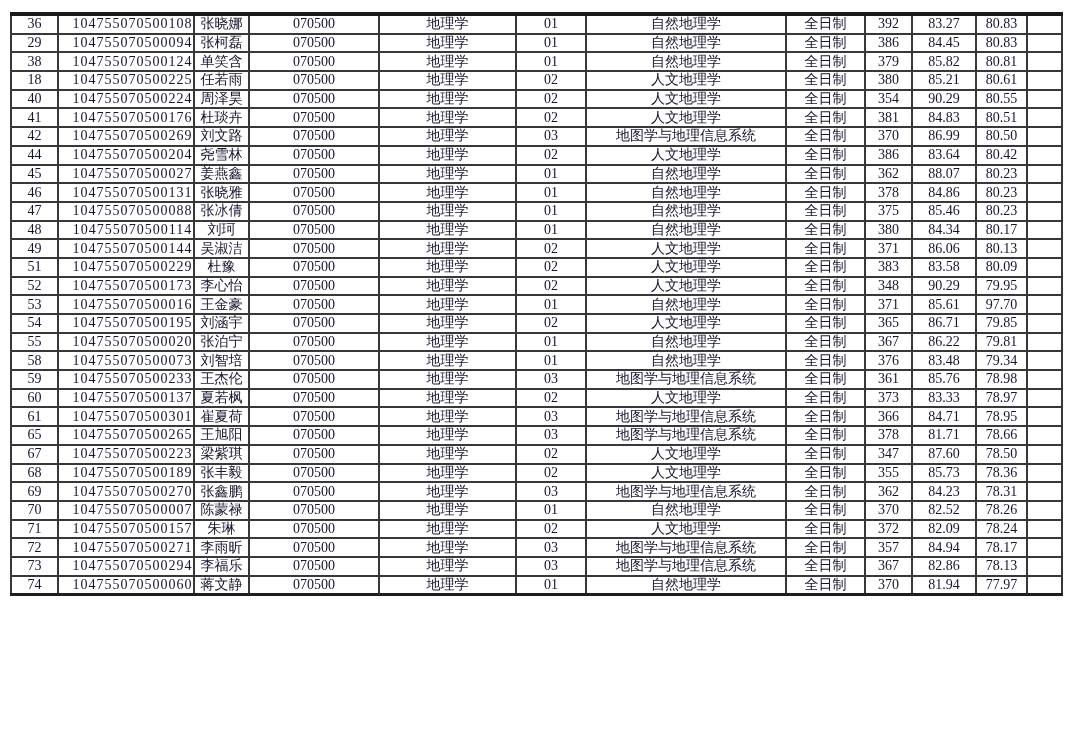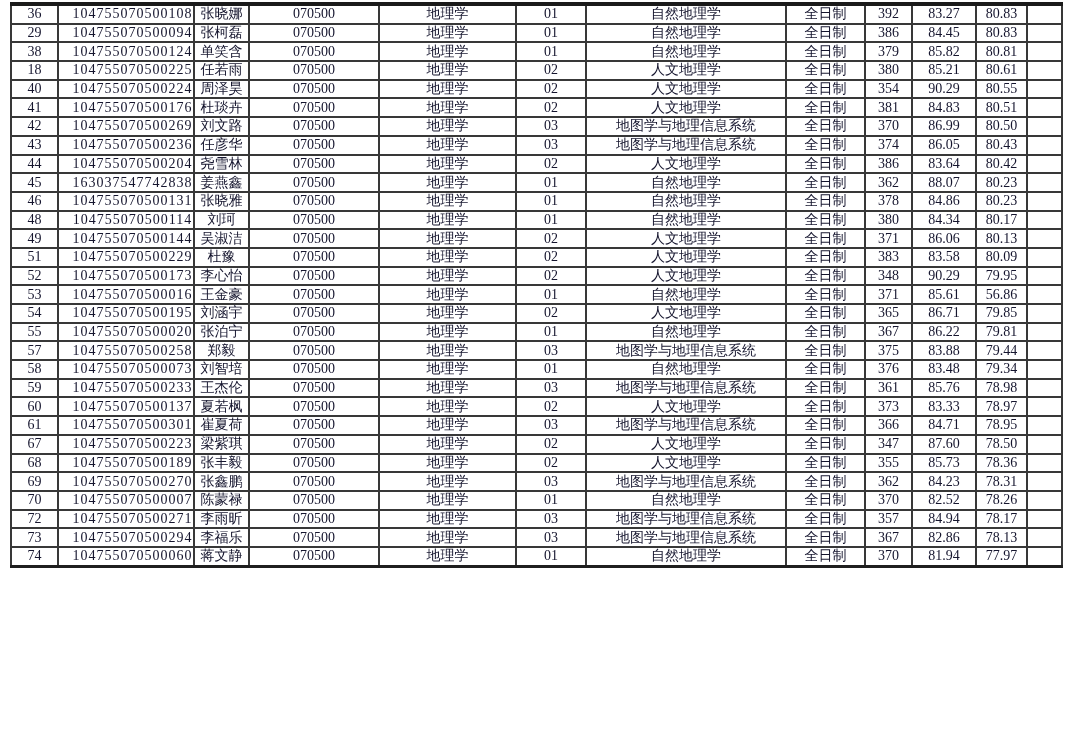--- a/index.html
+++ b/index.html
@@ -10,21 +10,21 @@
   body {
     width: 1072px;
     height: 745px;
     position: relative;
     overflow: hidden;
     font-family: "Liberation Serif", "DejaVu Serif", serif;
   }
   .score-table {
     position: absolute;
     left: 10px;
-    top: 2px;
+    top: 12px;
     width: 1051px;
     border-collapse: collapse;
     table-layout: fixed;
     border-top: 4px solid #1a1a1a;
     border-bottom: 3px solid #1f1f1f;
     border-left: 2px solid #2a2a2a;
     border-right: 2px solid #2a2a2a;
   }
   .score-table td {
     border: 2px solid #383838;
@@ -157,50 +157,36 @@
         <td class="c-major">地理学</td>
         <td class="c-dcode">03</td>
         <td class="c-dir">地图学与地理信息系统</td>
         <td class="c-mode">全日制</td>
         <td class="c-s1">370</td>
         <td class="c-s2">86.99</td>
         <td class="c-total">80.50</td>
         <td class="c-empty"></td>
       </tr>
       <tr>
-        <td class="c-no">43</td>
-        <td class="c-id">104755070500236</td>
-        <td class="c-name">任彦华</td>
-        <td class="c-mcode">070500</td>
-        <td class="c-major">地理学</td>
-        <td class="c-dcode">03</td>
-        <td class="c-dir">地图学与地理信息系统</td>
-        <td class="c-mode">全日制</td>
-        <td class="c-s1">374</td>
-        <td class="c-s2">86.05</td>
-        <td class="c-total">80.43</td>
-        <td class="c-empty"></td>
-      </tr>
-      <tr>
         <td class="c-no">44</td>
         <td class="c-id">104755070500204</td>
         <td class="c-name">尧雪林</td>
         <td class="c-mcode">070500</td>
         <td class="c-major">地理学</td>
         <td class="c-dcode">02</td>
         <td class="c-dir">人文地理学</td>
         <td class="c-mode">全日制</td>
         <td class="c-s1">386</td>
         <td class="c-s2">83.64</td>
         <td class="c-total">80.42</td>
         <td class="c-empty"></td>
       </tr>
       <tr>
         <td class="c-no">45</td>
-        <td class="c-id">163037547742838</td>
+        <td class="c-id">104755070500027</td>
         <td class="c-name">姜燕鑫</td>
         <td class="c-mcode">070500</td>
         <td class="c-major">地理学</td>
         <td class="c-dcode">01</td>
         <td class="c-dir">自然地理学</td>
         <td class="c-mode">全日制</td>
         <td class="c-s1">362</td>
         <td class="c-s2">88.07</td>
         <td class="c-total">80.23</td>
         <td class="c-empty"></td>
@@ -213,20 +199,34 @@
         <td class="c-major">地理学</td>
         <td class="c-dcode">01</td>
         <td class="c-dir">自然地理学</td>
         <td class="c-mode">全日制</td>
         <td class="c-s1">378</td>
         <td class="c-s2">84.86</td>
         <td class="c-total">80.23</td>
         <td class="c-empty"></td>
       </tr>
       <tr>
+        <td class="c-no">47</td>
+        <td class="c-id">104755070500088</td>
+        <td class="c-name">张冰倩</td>
+        <td class="c-mcode">070500</td>
+        <td class="c-major">地理学</td>
+        <td class="c-dcode">01</td>
+        <td class="c-dir">自然地理学</td>
+        <td class="c-mode">全日制</td>
+        <td class="c-s1">375</td>
+        <td class="c-s2">85.46</td>
+        <td class="c-total">80.23</td>
+        <td class="c-empty"></td>
+      </tr>
+      <tr>
         <td class="c-no">48</td>
         <td class="c-id">104755070500114</td>
         <td class="c-name">刘珂</td>
         <td class="c-mcode">070500</td>
         <td class="c-major">地理学</td>
         <td class="c-dcode">01</td>
         <td class="c-dir">自然地理学</td>
         <td class="c-mode">全日制</td>
         <td class="c-s1">380</td>
         <td class="c-s2">84.34</td>
@@ -279,21 +279,21 @@
         <td class="c-no">53</td>
         <td class="c-id">104755070500016</td>
         <td class="c-name">王金豪</td>
         <td class="c-mcode">070500</td>
         <td class="c-major">地理学</td>
         <td class="c-dcode">01</td>
         <td class="c-dir">自然地理学</td>
         <td class="c-mode">全日制</td>
         <td class="c-s1">371</td>
         <td class="c-s2">85.61</td>
-        <td class="c-total">56.86</td>
+        <td class="c-total">97.70</td>
         <td class="c-empty"></td>
       </tr>
       <tr>
         <td class="c-no">54</td>
         <td class="c-id">104755070500195</td>
         <td class="c-name">刘涵宇</td>
         <td class="c-mcode">070500</td>
         <td class="c-major">地理学</td>
         <td class="c-dcode">02</td>
         <td class="c-dir">人文地理学</td>
@@ -311,34 +311,20 @@
         <td class="c-major">地理学</td>
         <td class="c-dcode">01</td>
         <td class="c-dir">自然地理学</td>
         <td class="c-mode">全日制</td>
         <td class="c-s1">367</td>
         <td class="c-s2">86.22</td>
         <td class="c-total">79.81</td>
         <td class="c-empty"></td>
       </tr>
       <tr>
-        <td class="c-no">57</td>
-        <td class="c-id">104755070500258</td>
-        <td class="c-name">郑毅</td>
-        <td class="c-mcode">070500</td>
-        <td class="c-major">地理学</td>
-        <td class="c-dcode">03</td>
-        <td class="c-dir">地图学与地理信息系统</td>
-        <td class="c-mode">全日制</td>
-        <td class="c-s1">375</td>
-        <td class="c-s2">83.88</td>
-        <td class="c-total">79.44</td>
-        <td class="c-empty"></td>
-      </tr>
-      <tr>
         <td class="c-no">58</td>
         <td class="c-id">104755070500073</td>
         <td class="c-name">刘智培</td>
         <td class="c-mcode">070500</td>
         <td class="c-major">地理学</td>
         <td class="c-dcode">01</td>
         <td class="c-dir">自然地理学</td>
         <td class="c-mode">全日制</td>
         <td class="c-s1">376</td>
         <td class="c-s2">83.48</td>
@@ -381,20 +367,34 @@
         <td class="c-major">地理学</td>
         <td class="c-dcode">03</td>
         <td class="c-dir">地图学与地理信息系统</td>
         <td class="c-mode">全日制</td>
         <td class="c-s1">366</td>
         <td class="c-s2">84.71</td>
         <td class="c-total">78.95</td>
         <td class="c-empty"></td>
       </tr>
       <tr>
+        <td class="c-no">65</td>
+        <td class="c-id">104755070500265</td>
+        <td class="c-name">王旭阳</td>
+        <td class="c-mcode">070500</td>
+        <td class="c-major">地理学</td>
+        <td class="c-dcode">03</td>
+        <td class="c-dir">地图学与地理信息系统</td>
+        <td class="c-mode">全日制</td>
+        <td class="c-s1">378</td>
+        <td class="c-s2">81.71</td>
+        <td class="c-total">78.66</td>
+        <td class="c-empty"></td>
+      </tr>
+      <tr>
         <td class="c-no">67</td>
         <td class="c-id">104755070500223</td>
         <td class="c-name">梁紫琪</td>
         <td class="c-mcode">070500</td>
         <td class="c-major">地理学</td>
         <td class="c-dcode">02</td>
         <td class="c-dir">人文地理学</td>
         <td class="c-mode">全日制</td>
         <td class="c-s1">347</td>
         <td class="c-s2">87.60</td>
@@ -434,20 +434,34 @@
         <td class="c-id">104755070500007</td>
         <td class="c-name">陈蒙禄</td>
         <td class="c-mcode">070500</td>
         <td class="c-major">地理学</td>
         <td class="c-dcode">01</td>
         <td class="c-dir">自然地理学</td>
         <td class="c-mode">全日制</td>
         <td class="c-s1">370</td>
         <td class="c-s2">82.52</td>
         <td class="c-total">78.26</td>
+        <td class="c-empty"></td>
+      </tr>
+      <tr>
+        <td class="c-no">71</td>
+        <td class="c-id">104755070500157</td>
+        <td class="c-name">朱琳</td>
+        <td class="c-mcode">070500</td>
+        <td class="c-major">地理学</td>
+        <td class="c-dcode">02</td>
+        <td class="c-dir">人文地理学</td>
+        <td class="c-mode">全日制</td>
+        <td class="c-s1">372</td>
+        <td class="c-s2">82.09</td>
+        <td class="c-total">78.24</td>
         <td class="c-empty"></td>
       </tr>
       <tr>
         <td class="c-no">72</td>
         <td class="c-id">104755070500271</td>
         <td class="c-name">李雨昕</td>
         <td class="c-mcode">070500</td>
         <td class="c-major">地理学</td>
         <td class="c-dcode">03</td>
         <td class="c-dir">地图学与地理信息系统</td>

